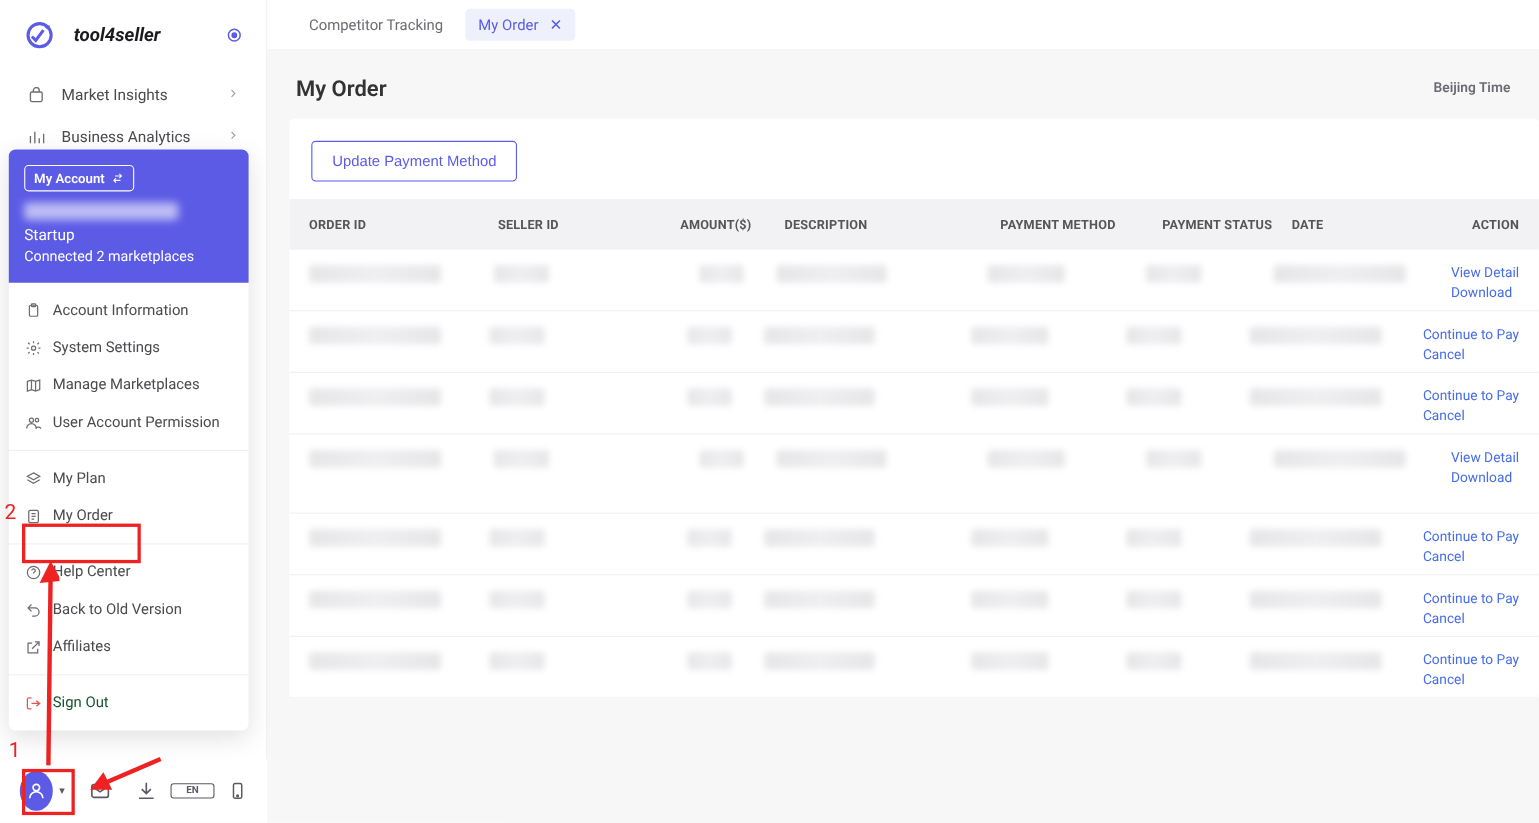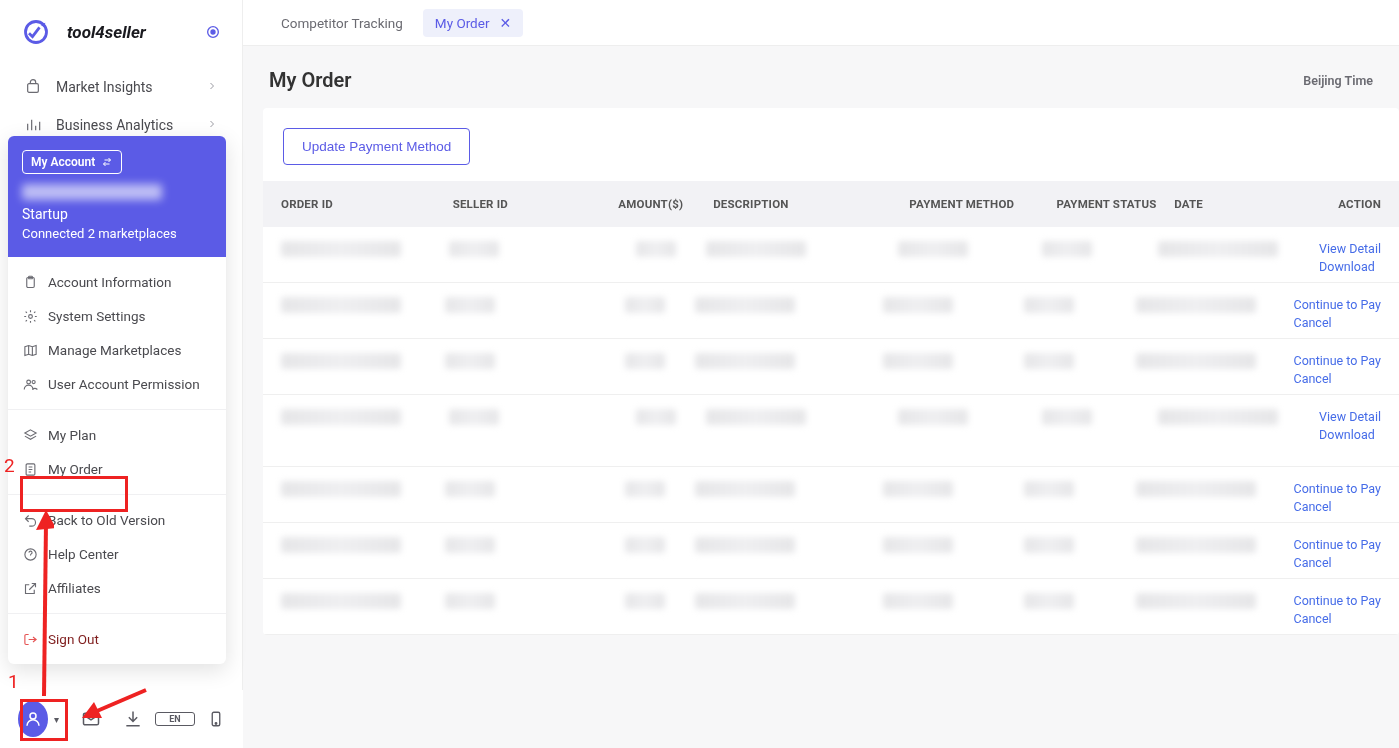--- a/index.html
+++ b/index.html
@@ -97,21 +97,21 @@
 .popup-item {
   display: flex;
   align-items: center;
   padding: 9px 14px;
   font-size: 13.5px;
   color: #4a4a4f;
   cursor: pointer;
   gap: 10px;
 }
 .popup-item .pi-icon { width: 16px; height: 16px; display:flex;align-items:center;justify-content:center; color:#6b6b72;}
-.popup-item.signout { color: #7f1d1d; }
+.popup-item.signout { color: #14532d; }
 .popup-item.signout .pi-icon { color:#e55353; }
 
 .bottom-bar {
   position: absolute;
   left: 0; bottom: 0;
   width: 243px;
   height: 58px;
   display: flex;
   align-items: center;
   padding: 0 18px;
@@ -376,33 +376,33 @@
           </svg>
         </span>
       <span>My Order</span>
     </div>
   </div>
 
   <div class="popup-section">
     <div class="popup-item">
       <span class="pi-icon">
           <svg viewBox="0 0 24 24" width="15" height="15" fill="none" stroke="currentColor" stroke-width="1.8">
-            <path d="M9 14 l-5 -5 l5 -5 M4 9 h10 a6 6 0 0 1 0 12 h-4"></path>
-          </svg>
-        </span>
-      <span>Back to Old Version</span>
-    </div>
-    <div class="popup-item">
-      <span class="pi-icon">
-          <svg viewBox="0 0 24 24" width="15" height="15" fill="none" stroke="currentColor" stroke-width="1.8">
             <circle cx="12" cy="12" r="9"></circle>
             <path d="M9.5 9 a2.5 2.5 0 1 1 3.5 2.3 c-1 .5 -1 1.2 -1 2.2 M12 17 h.01"></path>
           </svg>
         </span>
       <span>Help Center</span>
+    </div>
+    <div class="popup-item">
+      <span class="pi-icon">
+          <svg viewBox="0 0 24 24" width="15" height="15" fill="none" stroke="currentColor" stroke-width="1.8">
+            <path d="M9 14 l-5 -5 l5 -5 M4 9 h10 a6 6 0 0 1 0 12 h-4"></path>
+          </svg>
+        </span>
+      <span>Back to Old Version</span>
     </div>
     <div class="popup-item">
       <span class="pi-icon">
           <svg viewBox="0 0 24 24" width="15" height="15" fill="none" stroke="currentColor" stroke-width="1.8">
             <path d="M14 4 h6 v6 M20 4 L10 14 M18 14 v6 H4 V6 h6"></path>
           </svg>
         </span>
       <span>Affiliates</span>
     </div>
   </div>

